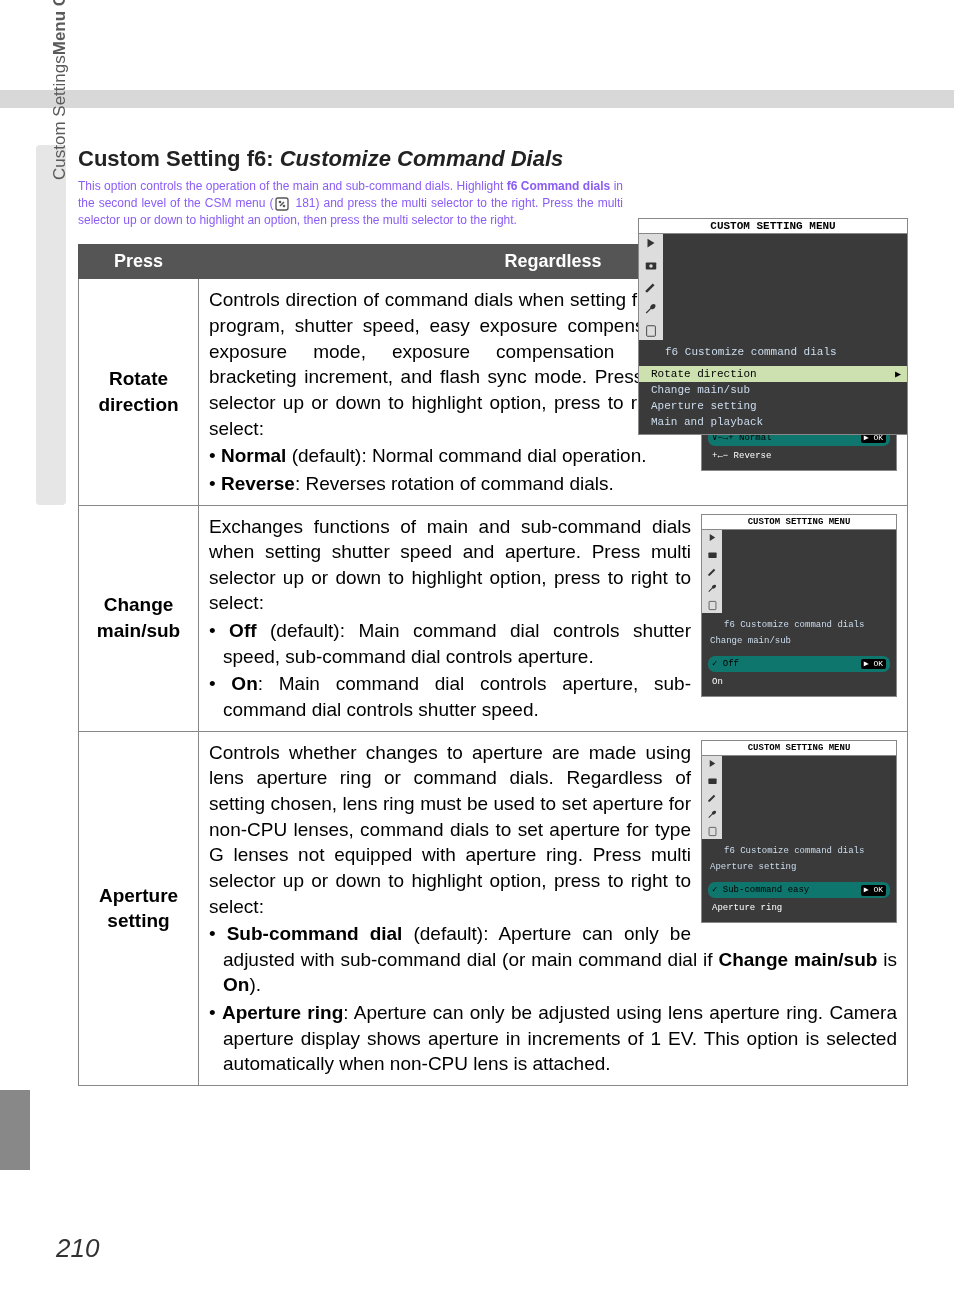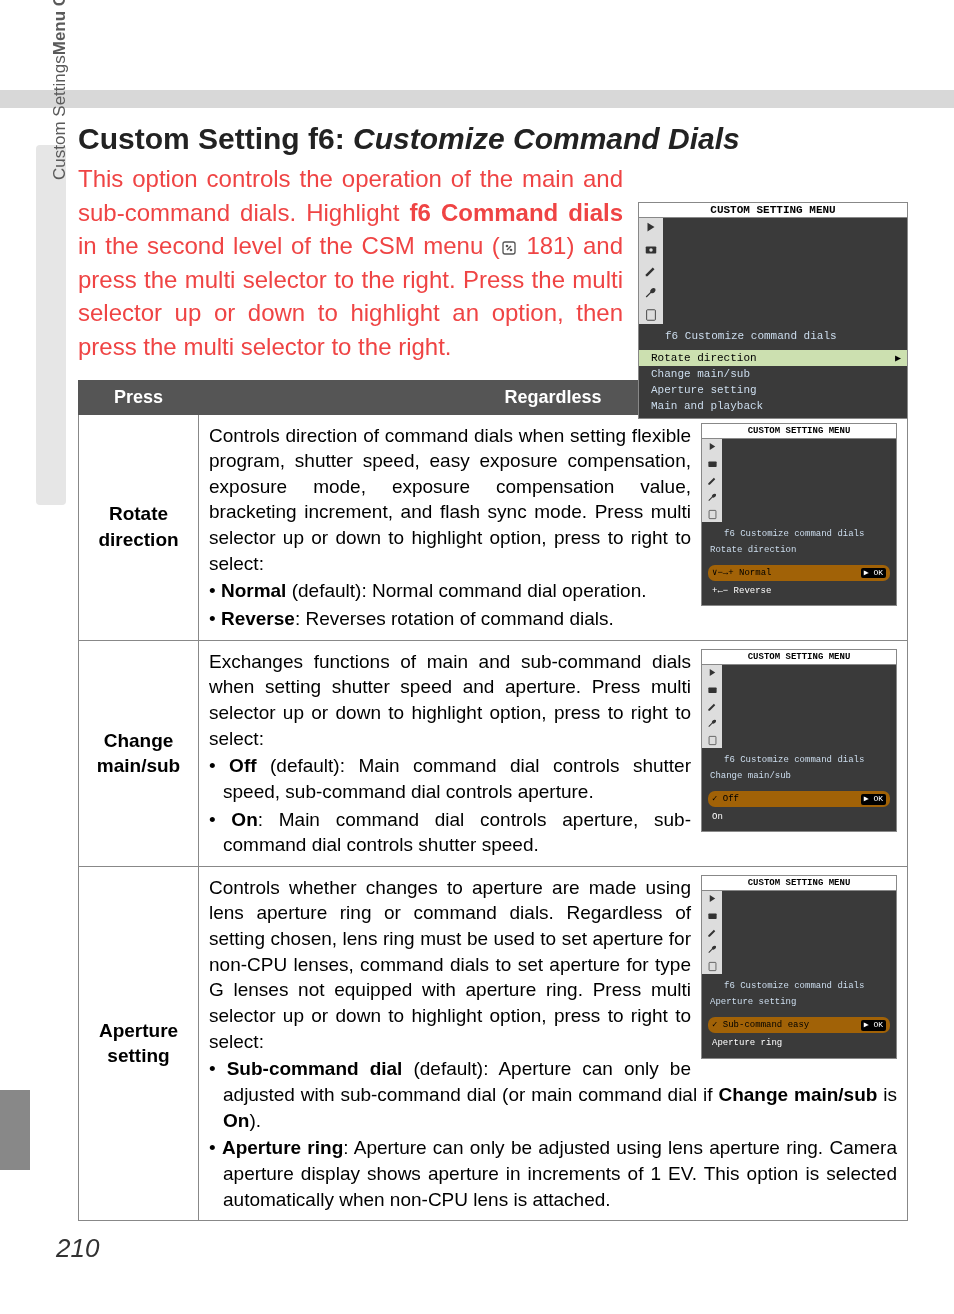--- a/index.html
+++ b/index.html
@@ -56,31 +56,32 @@
     height: 80px;
     background: #888;
   }
   .content {
     position: absolute;
     left: 78px;
     top: 122px;
     width: 830px;
   }
   .heading {
-    font-size: 30px;
+    font-size: 22px;
     font-weight: 700;
     color: #222;
     margin-bottom: 6px;
+    margin-top: 24px;
   }
   .heading .italic { font-style: italic; }
   .intro {
-    font-size: 24px;
+    font-size: 12px;
     line-height: 1.4;
     text-align: justify;
-    color: #ef4444;
+    color: #8b5cf6;
     width: 545px;
   }
   .intro .b { font-weight: 700; }
   .page-icon {
     display: inline-block;
     width: 18px;
     height: 16px;
     vertical-align: middle;
   }
   .screenshot {
@@ -175,21 +176,21 @@
   .mini-ss .ss-sub { font-size: 9px; padding-left: 22px; }
   .mini-ss .ss-icons { width: 20px; gap: 6px; }
   .mini-ss .ss-icons svg { width: 11px; height: 11px; }
   .mini-ss .ss-opt-row {
     display: flex;
     justify-content: space-between;
     align-items: center;
     padding: 2px 4px;
     margin: 2px 6px;
   }
-  .mini-ss .ss-opt-row.hl { background: #a16207; color: #000; border-radius: 7px; margin-top: 7px; }
+  .mini-ss .ss-opt-row.hl { background: #0f766e; color: #000; border-radius: 7px; margin-top: 7px; }
   .mini-ss .ok-badge { background: #000; color: #fff; padding: 0 3px; font-size: 8px; border-radius: 2px; }
   .mini-ss .ss-section { padding: 2px 8px; color: #cde; }
   .page-num {
     position: absolute;
     left: 56px;
     bottom: 50px;
     font-size: 26px;
     font-style: italic;
     font-weight: 500;
     color: #333;

